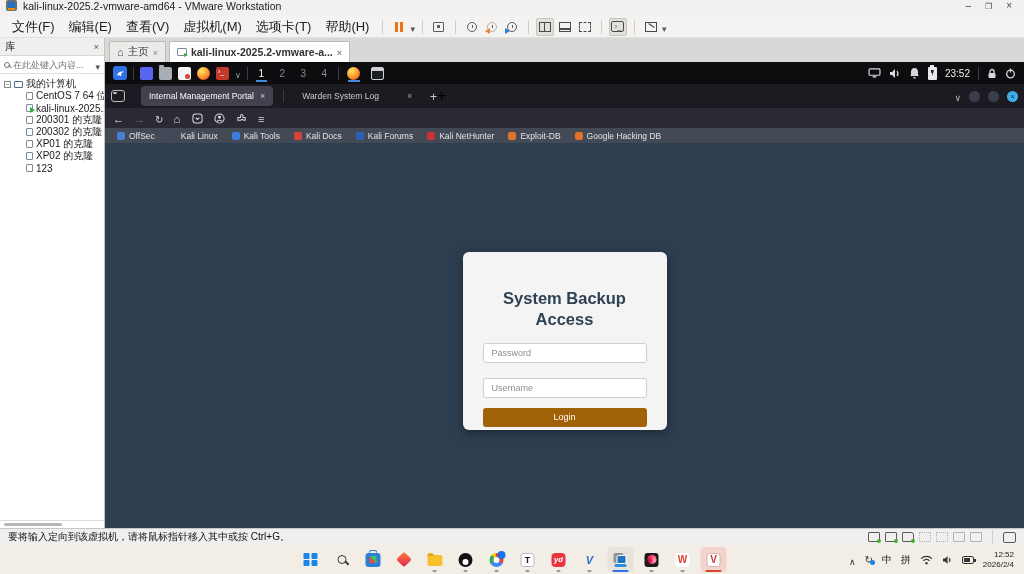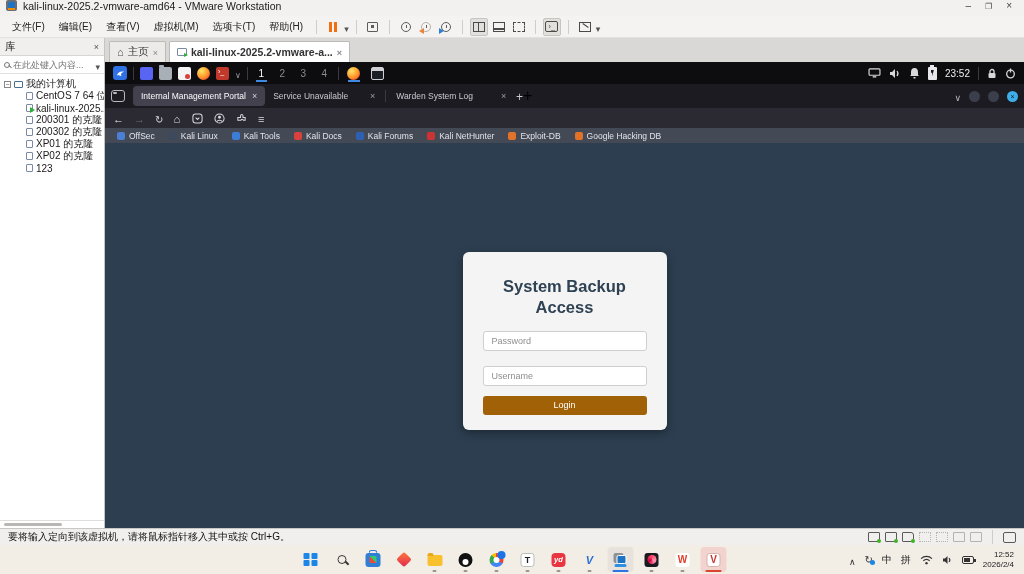--- a/index.html
+++ b/index.html
@@ -14,21 +14,21 @@
   .vmw-logo::after{content:"";position:absolute;left:2px;right:2px;bottom:1px;height:2px;background:#f38b00;}
   .titlebar .title{font-size:10.5px;color:#1a1a1a;}
   .wincaps{margin-left:auto;display:flex;gap:14px;color:#444;font-size:10px;align-items:center;padding-right:6px;}
   .wincaps span{cursor:default;}
   .g-min::before{content:"–";}
   .g-max::before{content:"❐";font-size:8px;}
   .g-x::before{content:"×";}
 
   
   .menubar{height:22px;background:#f4f3f2;display:flex;align-items:center;padding:0 6px;gap:2px;flex:none;border-bottom:1px solid #e3e1df;}
-  .menu{font-size:10px;color:#222;padding:2px 6px;border-radius:2px;}
+  .menu{font-size:13px;color:#222;padding:2px 6px;border-radius:2px;}
   .tsep{width:1px;height:14px;background:#cfcdca;margin:0 5px;}
   .tbtn{display:inline-flex;align-items:center;justify-content:center;width:18px;height:18px;border-radius:2px;position:relative;}
   .pause{display:flex;gap:2px;}
   .pause i{width:3px;height:10px;background:#f07012;display:block;}
   .g-caret::before{content:"▾";color:#555;font-size:9px;}
   .ico-box{width:11px;height:10px;border:1.2px solid #5c5c5c;border-radius:1px;position:relative;display:inline-block;}
   .ico-cad::after{content:"";position:absolute;left:3px;top:2px;width:3px;height:3px;background:#5c5c5c;}
   .clockico{width:10px;height:10px;border:1.2px solid #5c5c5c;border-radius:50%;position:relative;display:inline-block;}
   .clockico::before{content:"";position:absolute;left:4px;top:2px;width:1.2px;height:3px;background:#5c5c5c;}
   .clockico.rev{border-color:#b9b1a6;}
@@ -100,21 +100,21 @@
   .ktask.open::after{content:"";position:absolute;bottom:0;left:3px;right:3px;height:2px;background:#3f8ae0;}
   .dock.termwin{background:#1d1f26;border:1px solid #cfd0d6;}
   .dock.termwin::before{content:"";position:absolute;left:0;right:0;top:0;height:3px;background:#cfd0d6;}
   .kright{margin-left:auto;display:flex;align-items:center;gap:8px;}
   .kclock{font-size:10px;color:#eee;}
   .batt{width:9px;height:13px;background:#e8e8ec;border-radius:1px;position:relative;}
   .batt::before{content:"";position:absolute;top:-2px;left:2.5px;width:4px;height:2px;background:#e8e8ec;}
   .batt::after{content:"";position:absolute;left:3px;top:3px;width:3px;height:7px;background:#16181e;clip-path:polygon(0 0,100% 0,40% 100%,40% 45%,0 45%);}
 
   
-  .fftabs{height:24px;background:#1c1b22;display:flex;align-items:center;padding:0 6px;gap:0;flex:none;}
+  .fftabs{height:24px;background:#1c1b22;display:flex;align-items:center;padding:0 6px;gap:8px;flex:none;}
   .ffview{width:14px;height:12px;border:1.3px solid #b9b9c2;border-radius:3px;position:relative;margin-right:8px;flex:none;}
   .ffview::before{content:"";position:absolute;left:1px;top:1px;width:4px;height:2px;background:#b9b9c2;border-radius:1px;}
   .fftab{height:20px;display:flex;align-items:center;gap:6px;padding:0 8px;border-radius:4px;font-size:8.5px;color:#c9c9d2;max-width:140px;}
   .fftab .lbl{white-space:nowrap;overflow:hidden;text-overflow:ellipsis;flex:1;}
   .fftab.active{background:#42414d;color:#fbfbfe;}
   .fftab .x{font-size:9px;color:#9d9da8;flex:none;}
   .fftab.active .x{color:#d0d0da;}
   .ffsep{width:1px;height:12px;background:#3a3944;margin:0 2px;}
   .g-plus::before{content:"+";color:#c9c9d2;font-size:12px;}
   .newtab{width:20px;height:20px;display:flex;align-items:center;justify-content:center;}
@@ -139,21 +139,21 @@
   .navright{display:flex;align-items:center;gap:11px;padding:0 2px;}
   .g-menu::before{content:"≡";font-size:11px;color:#d8d8dc;}
 
   .ffbm{height:15px;background:#444956;display:flex;align-items:center;padding:0 12px;gap:14px;flex:none;}
   .bm{display:flex;align-items:center;gap:4px;font-size:8.5px;color:#e2e4e9;white-space:nowrap;}
   .bmdot{width:8px;height:8px;border-radius:2px;flex:none;}
 
   
   .webpage{flex:1;position:relative;min-height:0;}
   .card{position:absolute;left:50%;top:109px;transform:translateX(-50%);width:204px;height:178px;background:#f4f4f4;border-radius:6px;box-shadow:0 3px 10px rgba(0,0,0,.35);padding:24px 20px 0;text-align:center;}
-  .card h1{font-size:16.5px;line-height:1.3;font-weight:bold;width:160px;margin:0 auto;}
+  .card h1{font-size:16.5px;line-height:1.3;font-weight:bold;width:160px;margin:12px auto;}
   .field{display:block;width:100%;height:20px;margin-top:12px;border:1px solid #cfcfcf;border-radius:3px;padding:0 8px;font-size:9px;color:#333;background:#fff;outline:none;font-family:"Liberation Sans",sans-serif;}
   .field::placeholder{color:#8e8e8e;}
   .field.first{margin-top:15px;}
   .loginbtn{display:block;width:100%;height:19px;margin-top:10px;border:none;border-radius:3px;color:#fff;font-size:9px;font-family:"Liberation Sans",sans-serif;cursor:pointer;}
 
   
   .statusbar{height:17px;background:#f0efee;border-top:1px solid #c9c7c5;display:flex;align-items:center;padding:0 8px;gap:5px;flex:none;}
   .statusbar .hint{font-size:10px;color:#111;flex:1;white-space:nowrap;overflow:hidden;}
   .dev{width:12px;height:10px;border:1.2px solid #5a5a5a;border-radius:1px;position:relative;flex:none;}
   .dev.on::after{content:"";position:absolute;right:-2px;bottom:-2px;width:4px;height:4px;border-radius:50%;background:#43b326;}
@@ -393,24 +393,20 @@
               </svg>
           </span>
         </div>
 
         <div class="fftabs">
           <span class="ffview"></span>
           <div class="fftab active">
             <span class="lbl">Internal Management Portal</span>
             <span class="x g-x"></span>
           </div>
-          <div class="fftab" style="width:118px">
-            <span class="lbl">Service Unavailable</span>
-            <span class="x g-x"></span>
-          </div>
           <span class="ffsep"></span>
           <div class="fftab" style="width:126px">
             <span class="lbl">Warden System Log</span>
             <span class="x g-x"></span>
           </div>
           <span class="newtab">
               <span class="g-plus">+</span>
             </span>
           <span class="tabright">
             <span class="g-listall"></span>

